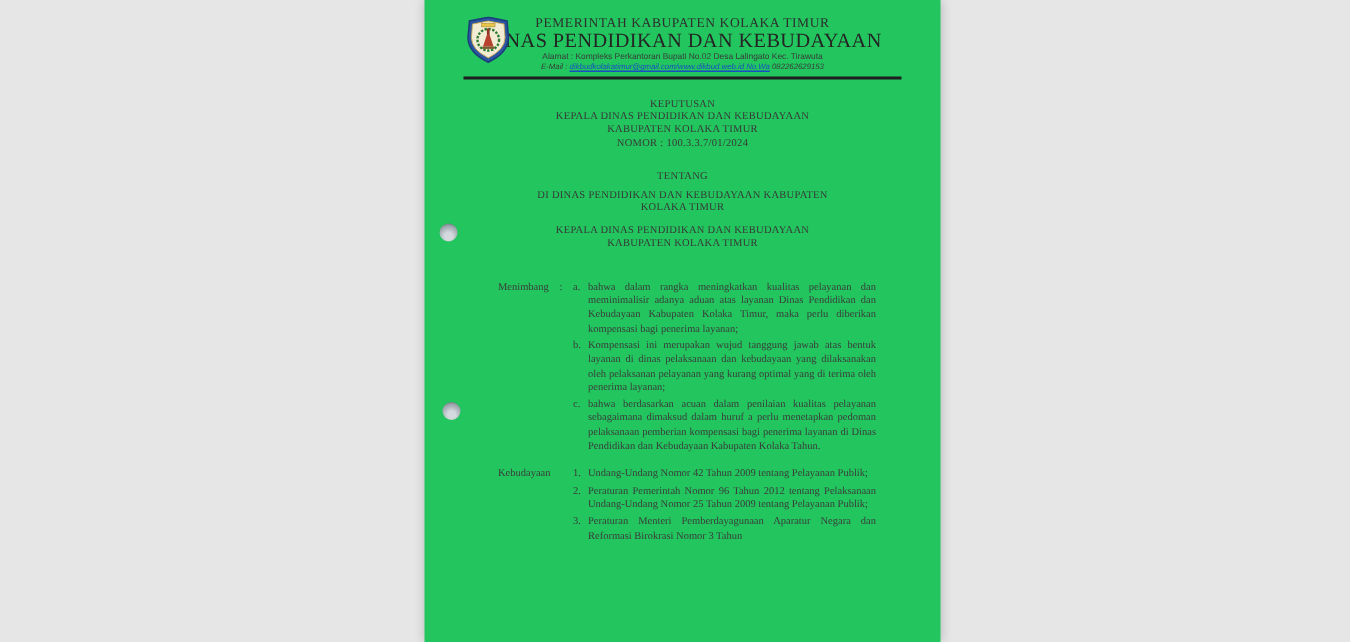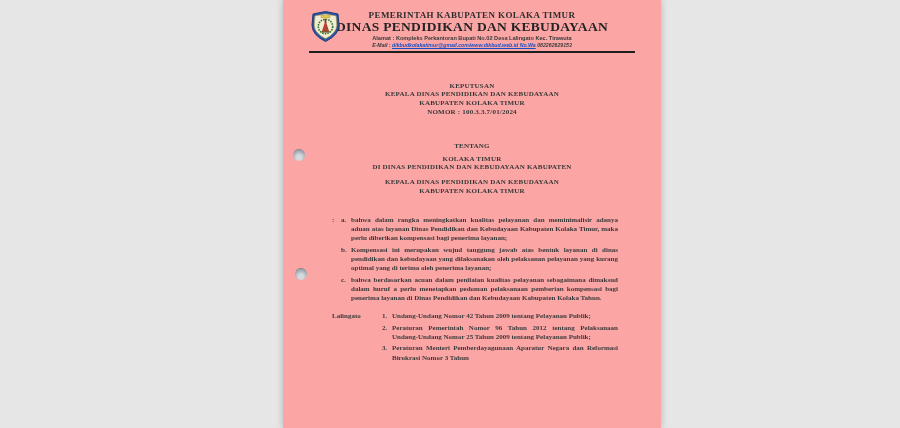--- a/index.html
+++ b/index.html
@@ -4,46 +4,45 @@
 <style>
   * { margin:0; padding:0; box-sizing:border-box; }
   html,body { width:900px; height:428px; overflow:hidden; }
   body {
     background:#e6e6e6;
     font-family:"Liberation Serif", serif;
     position:relative;
     color:#333;
   }
   .page {
-    position:absolute; left:283px; top:0; width:378px; height:428px;
-    background:#fca5a5;
+    position:absolute; left:283px; top:0; width:344px; height:428px;
+    background:#22c55e;
     box-shadow:0 0 7px rgba(0,0,0,0.22);
-    font-weight:bold;
   }
   .hole {
     position:absolute; width:12px; height:12px; border-radius:50%;
     background:radial-gradient(circle at 50% 72%, #d3d9dd 25%, #98a1a8 70%, #3a3f44 100%);
   }
   .hole.h1 { left:10px; top:149px; }
   .hole.h2 { left:12px; top:268px; }
 
   
   .letterhead { position:relative; padding-top:10px; text-align:center; }
   .crest { position:absolute; left:28px; top:11px; width:29px; height:31px; }
   .gov-line   { font-size:9px;  line-height:10px; letter-spacing:0.4px; color:#2e2e2e; }
   .agency-line{ font-size:13.5px; line-height:14px; letter-spacing:0.3px; color:#242424; }
   .addr-line  { font-family:"Liberation Sans", sans-serif; font-size:5.6px; line-height:6.6px; color:#3a3a3a; margin-top:1px; }
   .mail-line  { font-family:"Liberation Sans", sans-serif; font-size:5.2px; line-height:6px; font-style:italic; color:#3a3a3a; }
   .mail-line a { color:#1a4fc4; text-decoration:underline; }
   .lh-divider { margin:3px 26px 0 26px; border-top:2.6px solid #1e1e1e; }
 
   
   .center-block { text-align:center; font-size:7px; line-height:8.8px; letter-spacing:0.2px; color:#383838; }
-  .doc-title  { margin-top:29px; }
-  .tentang    { margin-top:25px; }
+  .doc-title  { margin-top:12px; }
+  .tentang    { margin-top:13px; }
   .subject    { margin-top:4px; }
   .issuer     { margin-top:6px; }
 
   
   .clause { display:flex; margin:0 43px 0 49px; font-size:7px; line-height:9.3px; color:#3b3b3b; }
   .clause.menimbang { margin-top:20px; }
   .clause.mengingat { margin-top:9px; }
   .clause-label { width:41px; flex:none; }
   .clause-sep   { width:9px; flex:none; }
   .clause-items { flex:1; min-width:0; }
@@ -80,49 +79,50 @@
   <div class="center-block doc-title">
     <div>KEPUTUSAN</div>
     <div>KEPALA DINAS PENDIDIKAN DAN KEBUDAYAAN</div>
     <div>KABUPATEN KOLAKA TIMUR</div>
     <div>NOMOR : 100.3.3.7/01/2024</div>
   </div>
 
   <div class="center-block tentang">TENTANG</div>
 
   <div class="center-block subject">
+    <div>DI DINAS PENDIDIKAN DAN KEBUDAYAAN KABUPATEN</div>
     <div>KOLAKA TIMUR</div>
-    <div>DI DINAS PENDIDIKAN DAN KEBUDAYAAN KABUPATEN</div>
   </div>
 
   <div class="center-block issuer">
     <div>KEPALA DINAS PENDIDIKAN DAN KEBUDAYAAN</div>
     <div>KABUPATEN KOLAKA TIMUR</div>
   </div>
 
   <div class="clause menimbang">
+    <div class="clause-label">Menimbang</div>
     <div class="clause-sep">:</div>
     <div class="clause-items">
       <div class="citem">
         <div class="cmarker">a.</div>
         <div class="ctext">bahwa dalam rangka meningkatkan kualitas pelayanan dan meminimalisir adanya aduan atas layanan Dinas Pendidikan dan Kebudayaan Kabupaten Kolaka Timur, maka perlu diberikan kompensasi bagi penerima layanan;</div>
       </div>
       <div class="citem">
         <div class="cmarker">b.</div>
-        <div class="ctext">Kompensasi ini merupakan wujud tanggung jawab atas bentuk layanan di dinas pendidikan dan kebudayaan yang dilaksanakan oleh pelaksanan pelayanan yang kurang optimal yang di terima oleh penerima layanan;</div>
+        <div class="ctext">Kompensasi ini merupakan wujud tanggung jawab atas bentuk layanan di dinas pelaksanaan dan kebudayaan yang dilaksanakan oleh pelaksanan pelayanan yang kurang optimal yang di terima oleh penerima layanan;</div>
       </div>
       <div class="citem">
         <div class="cmarker">c.</div>
         <div class="ctext">bahwa berdasarkan acuan dalam penilaian kualitas pelayanan sebagaimana dimaksud dalam huruf a perlu menetapkan pedoman pelaksanaan pemberian kompensasi bagi penerima layanan di Dinas Pendidikan dan Kebudayaan Kabupaten Kolaka Tahun.</div>
       </div>
     </div>
   </div>
 
   <div class="clause mengingat">
-    <div class="clause-label">Lalingato</div>
+    <div class="clause-label">Kebudayaan</div>
     <div class="clause-sep"></div>
     <div class="clause-items">
       <div class="citem">
         <div class="cmarker">1.</div>
         <div class="ctext">Undang-Undang Nomor 42 Tahun 2009 tentang Pelayanan Publik;</div>
       </div>
       <div class="citem">
         <div class="cmarker">2.</div>
         <div class="ctext">Peraturan Pemerintah Nomor 96 Tahun 2012 tentang Pelaksanaan Undang-Undang Nomor 25 Tahun 2009 tentang Pelayanan Publik;</div>
       </div>

